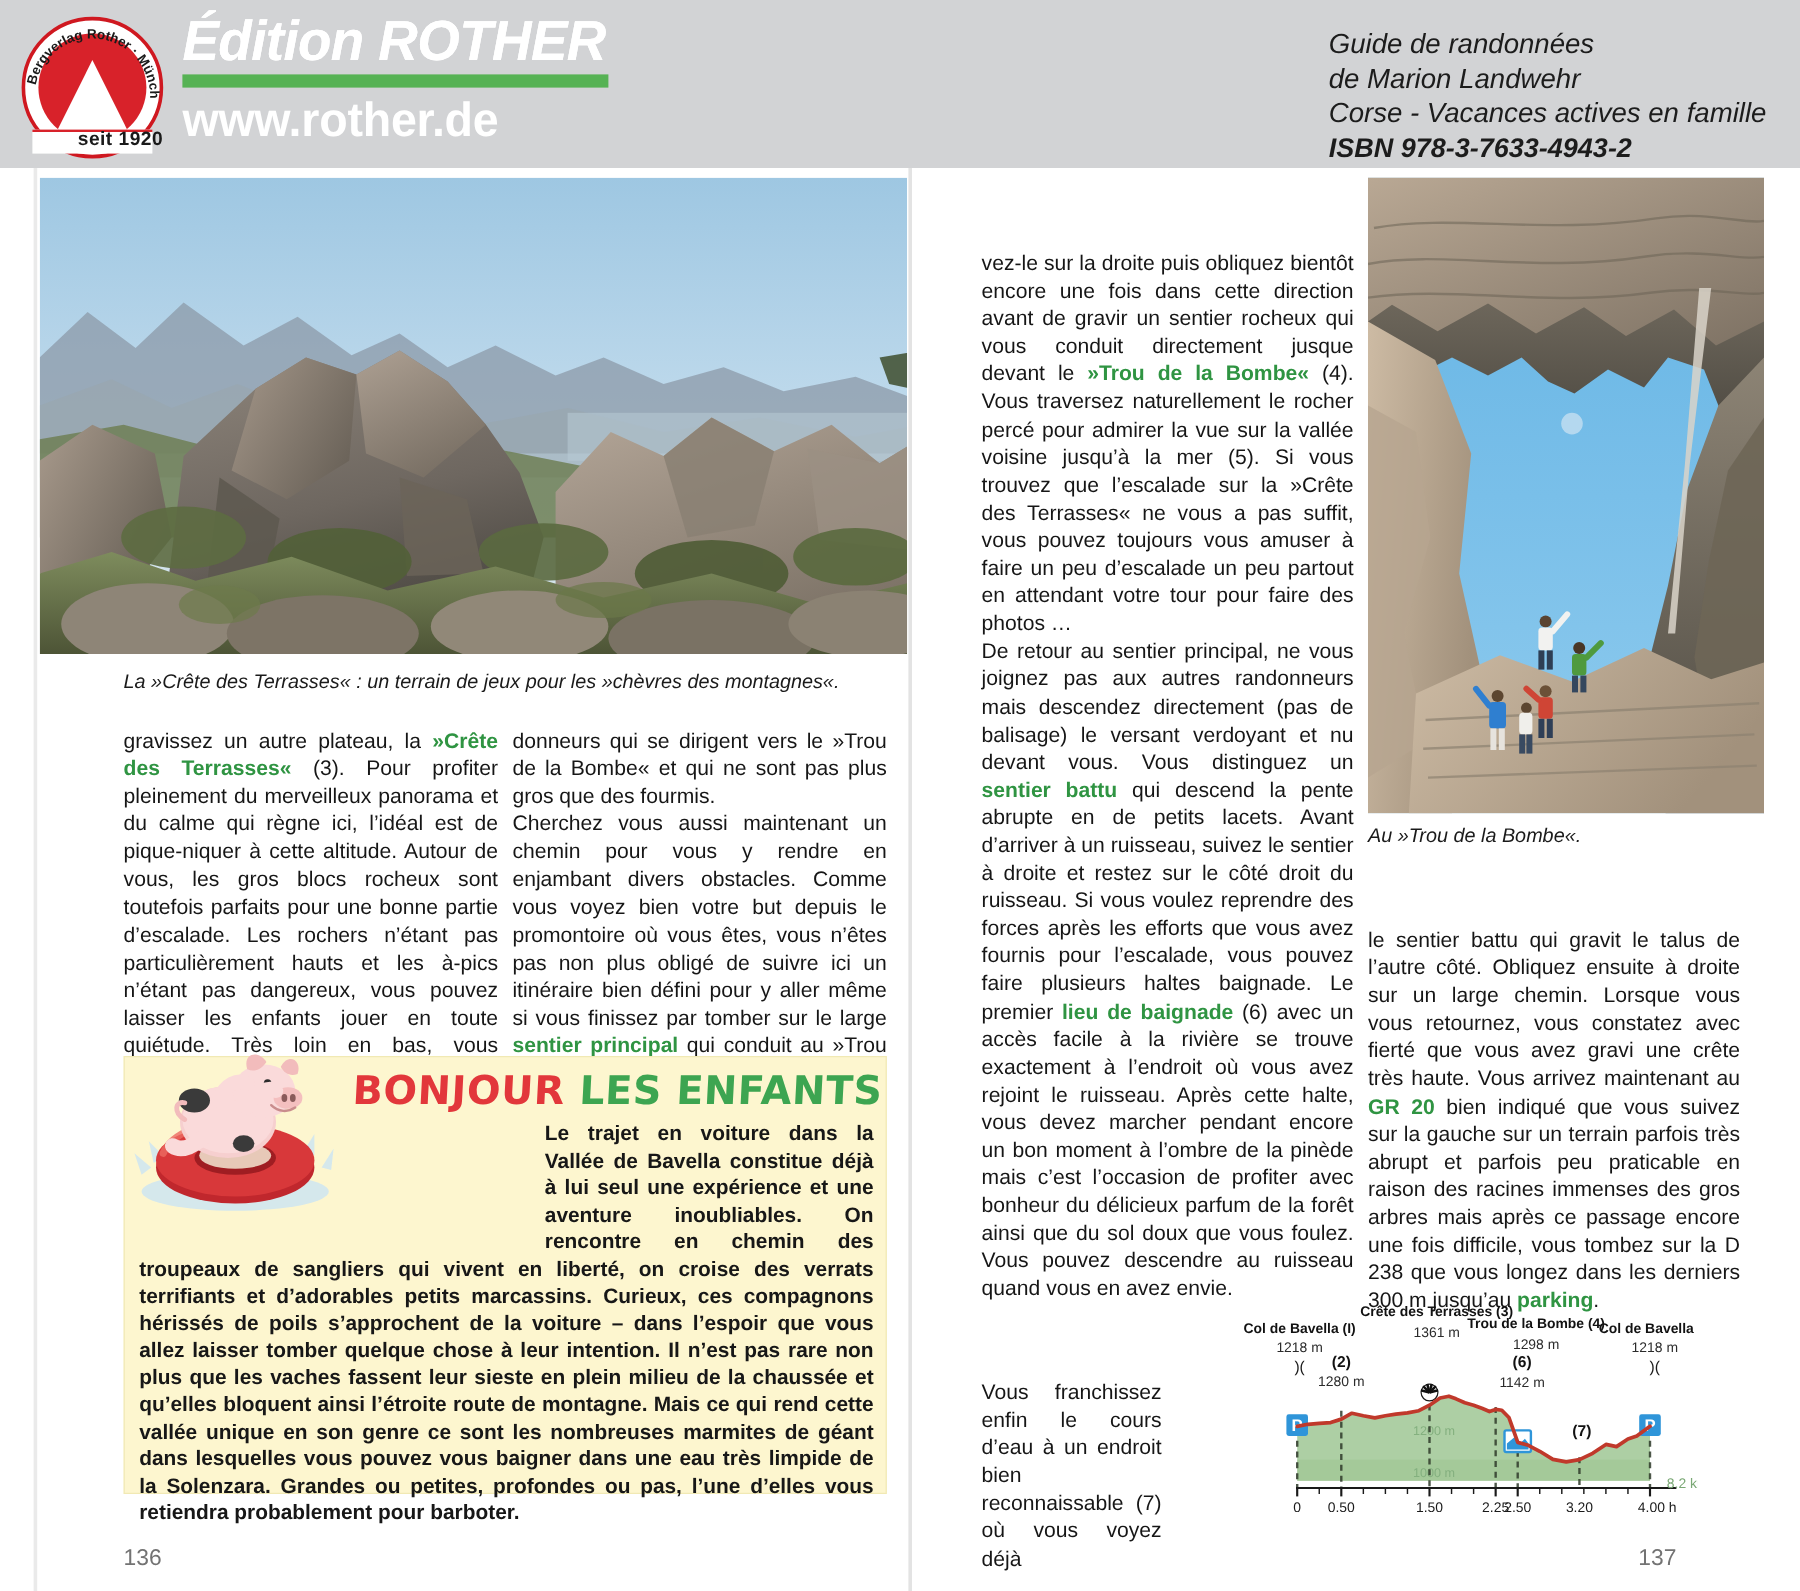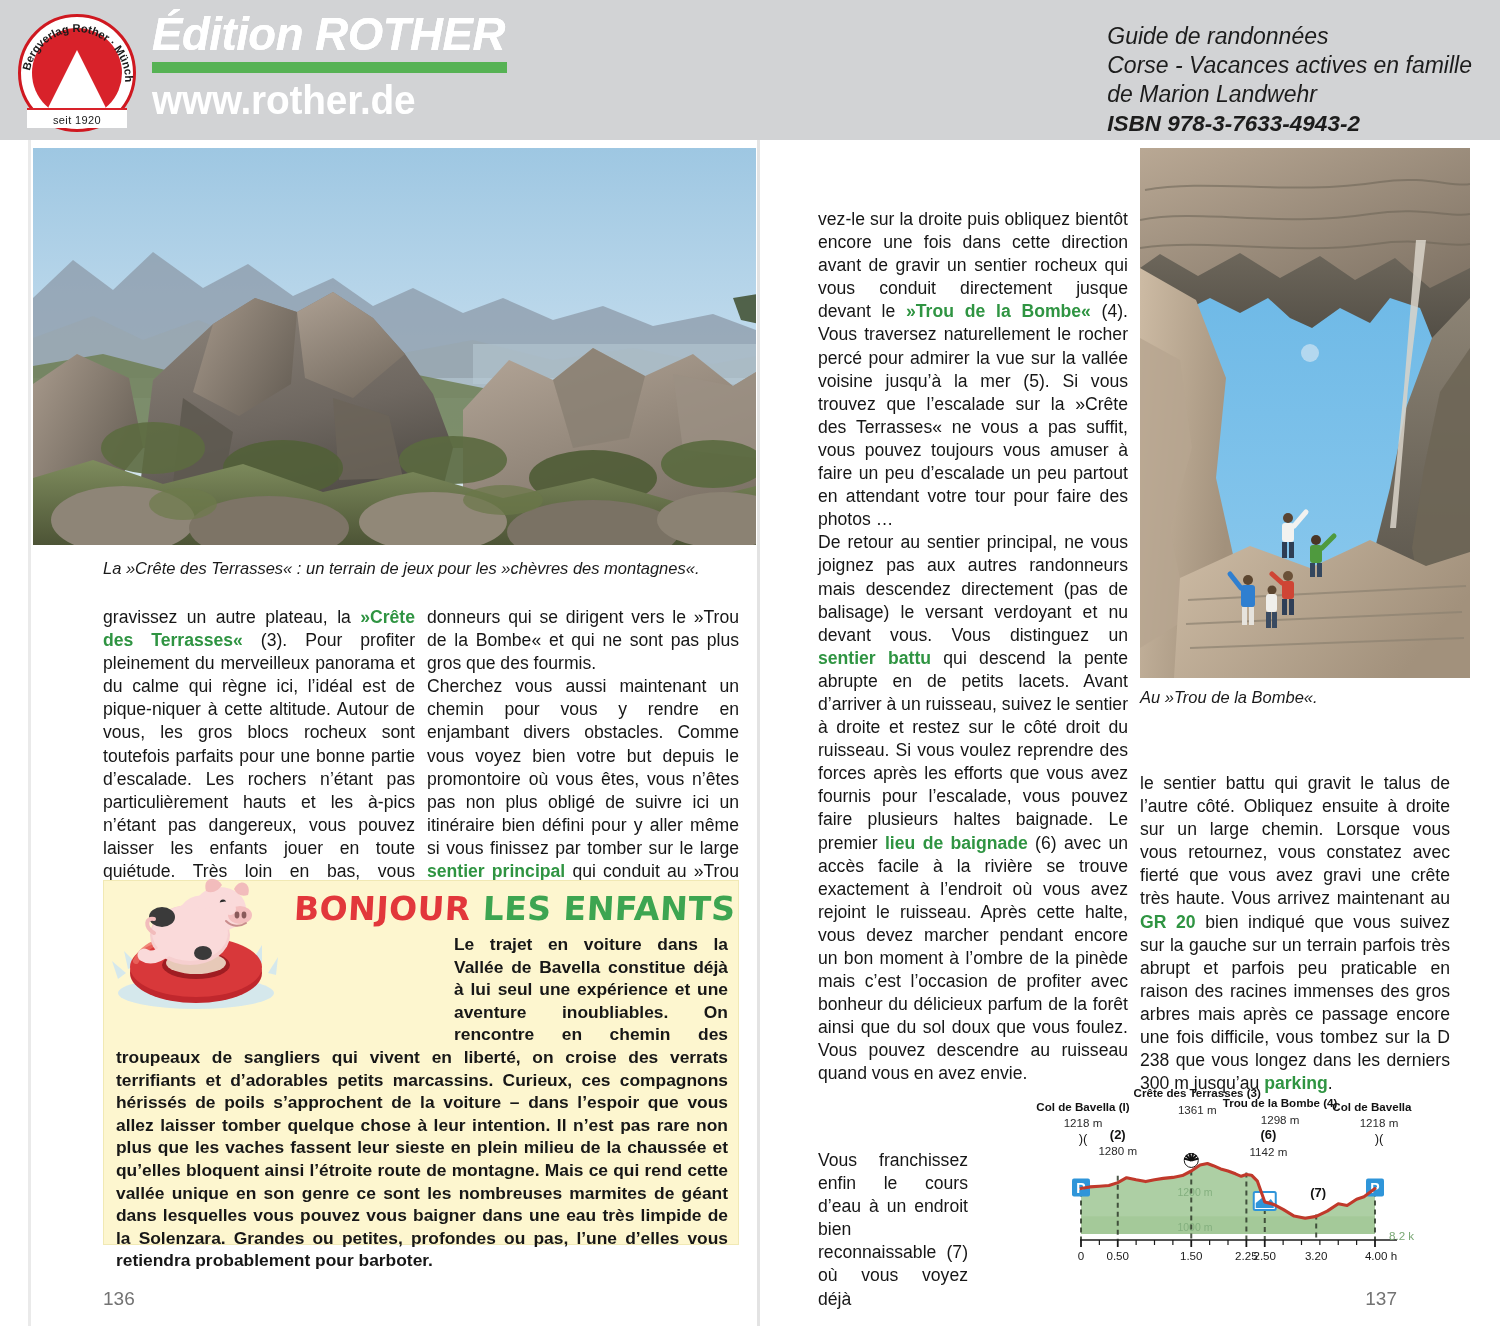--- a/index.html
+++ b/index.html
@@ -41,21 +41,21 @@
     border-left:31px solid transparent;
     border-right:31px solid transparent;
     border-bottom:62px solid #ffffff;
   }
   .logo-band {
     position:absolute; left:9px; bottom:4px; width:100px; height:20px;
     background:#ffffff; border-top:2px solid #d8222a;
   }
   .logo-seit {
     position:absolute; left:0; bottom:6px; width:118px;
-    text-align:center; font-size:11px; font-weight:normal; color:#1a1a1a;
+    text-align:right; font-size:16px; font-weight:bold; color:#1a1a1a;
     letter-spacing:0.4px;
   }
   .logo-arc-text {
     position:absolute; left:0; top:0; width:118px; height:118px;
   }
   .logo-arc-text text { font-size:11.2px; font-weight:bold; fill:#1a1a1a; font-family:"Liberation Sans", sans-serif;}
 
   #brand {
     position:absolute; left:152px; top:9px;
   }
@@ -197,22 +197,22 @@
 
     <div id="brand">
       <div id="brand-title">Édition ROTHER</div>
       <div id="brand-rule"></div>
       <div id="brand-url">www.rother.de</div>
     </div>
   </div>
 
   <div id="header-right">
     <div>Guide de randonnées</div>
+    <div>de Marion Landwehr</div>
     <div>Corse - Vacances actives en famille</div>
-    <div>de Marion Landwehr</div>
     <div class="bold">ISBN 978-3-7633-4943-2</div>
   </div>
 </div>
 
 <div id="spread">
 
   <div id="leftmargin"></div>
   <div id="gutter"></div>
 
   <div id="photo-terrasses">

